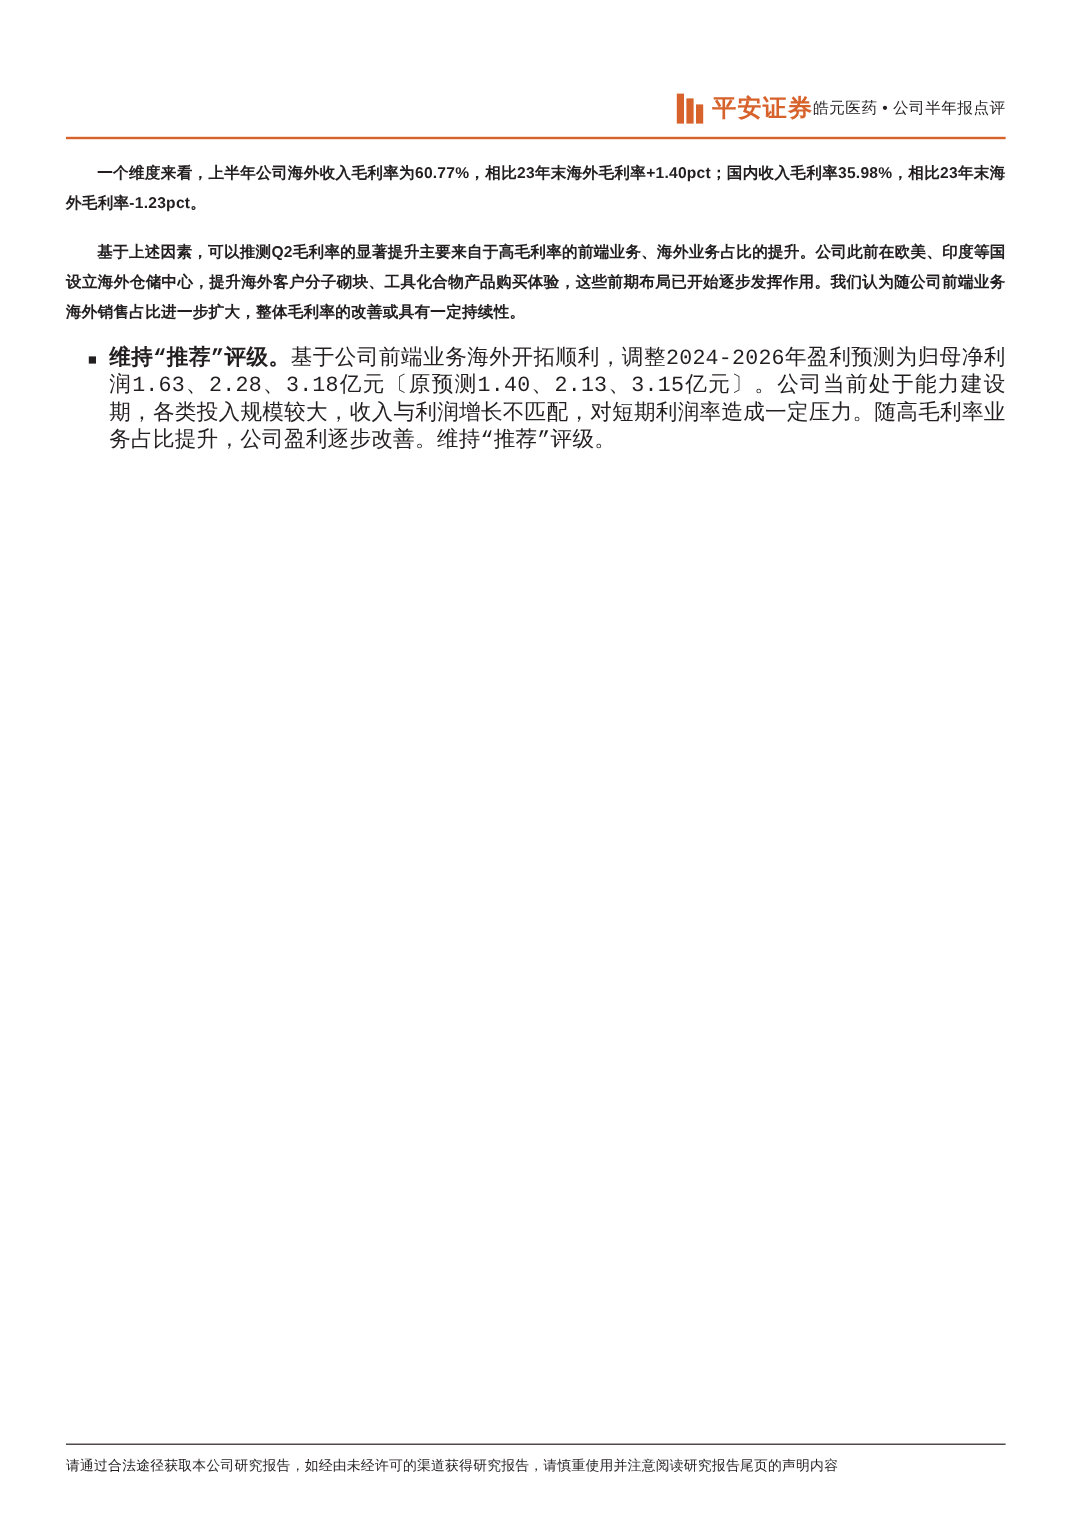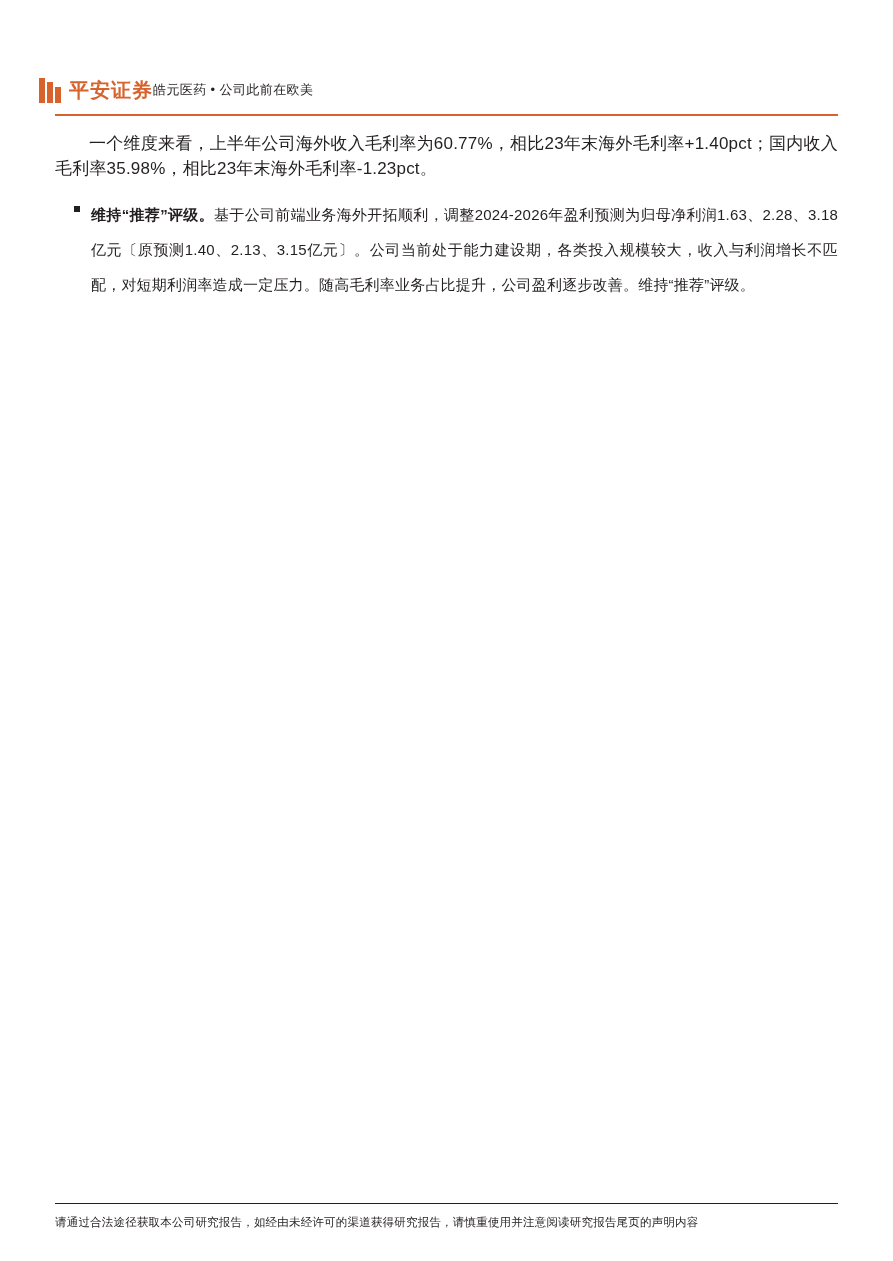--- a/index.html
+++ b/index.html
@@ -23,21 +23,21 @@
 
   
   .header {
     position: absolute;
     top: 66px;
     left: 39px;
     right: 55px;
     height: 48px;
     display: flex;
     align-items: center;
-    justify-content: flex-start;
+    justify-content: flex-end;
   }
   .logo {
     display: flex;
     align-items: center;
     gap: 7px;
   }
   .logo-mark {
     width: 23px;
     height: 25px;
     position: relative;
@@ -72,40 +72,42 @@
 
   
   .content {
     position: absolute;
     top: 131px;
     left: 55px;
     right: 55px;
   }
   p.para {
     margin: 0 0 16px 0;
-    font-size: 17px;
+    font-size: 13px;
     line-height: 25px;
     text-align: justify;
     text-indent: 2em;
     letter-spacing: 0.2px;
     color: #231f20;
+    font-weight: bold;
   }
   .bullet-list {
     margin: 12px 0 0 0;
     padding: 0;
     list-style: none;
   }
   .bullet-item {
     position: relative;
     padding-left: 36px;
     margin-bottom: 17px;
-    font-size: 15px;
-    line-height: 35px;
+    font-size: 18px;
+    line-height: 23px;
     text-align: justify;
     letter-spacing: 0.2px;
+    font-family: Liberation Mono, monospace;
   }
   .bullet-item .marker {
     position: absolute;
     left: 19px;
     top: 9px;
     width: 6px;
     height: 6px;
     background: #231f20;
   }
   .bullet-item b {
@@ -140,27 +142,28 @@
 
   <div class="header">
     <div class="logo">
       <span class="logo-mark">
         <span class="bar b1"></span>
         <span class="bar b2"></span>
         <span class="bar b3"></span>
       </span>
       <span class="logo-text">平安证券</span>
     </div>
-    <div class="header-title">皓元医药 • 公司此前在欧美</div>
+    <div class="header-title">皓元医药 • 公司半年报点评</div>
   </div>
   <div class="header-rule"></div>
 
   <div class="content">
 
     <p class="para">一个维度来看，上半年公司海外收入毛利率为60.77%，相比23年末海外毛利率+1.40pct；国内收入毛利率35.98%，相比23年末海外毛利率-1.23pct。</p>
+    <p class="para">基于上述因素，可以推测Q2毛利率的显著提升主要来自于高毛利率的前端业务、海外业务占比的提升。公司此前在欧美、印度等国设立海外仓储中心，提升海外客户分子砌块、工具化合物产品购买体验，这些前期布局已开始逐步发挥作用。我们认为随公司前端业务海外销售占比进一步扩大，整体毛利率的改善或具有一定持续性。</p>
 
     <ul class="bullet-list">
       <li class="bullet-item">
         <span class="marker"></span>
         <b>维持“推荐”评级。</b><span>基于公司前端业务海外开拓顺利，调整2024-2026年盈利预测为归母净利润1.63、2.28、3.18亿元〔原预测1.40、2.13、3.15亿元〕。公司当前处于能力建设期，各类投入规模较大，收入与利润增长不匹配，对短期利润率造成一定压力。随高毛利率业务占比提升，公司盈利逐步改善。维持“推荐”评级。</span>
       </li>
     </ul>
 
   </div>
 

